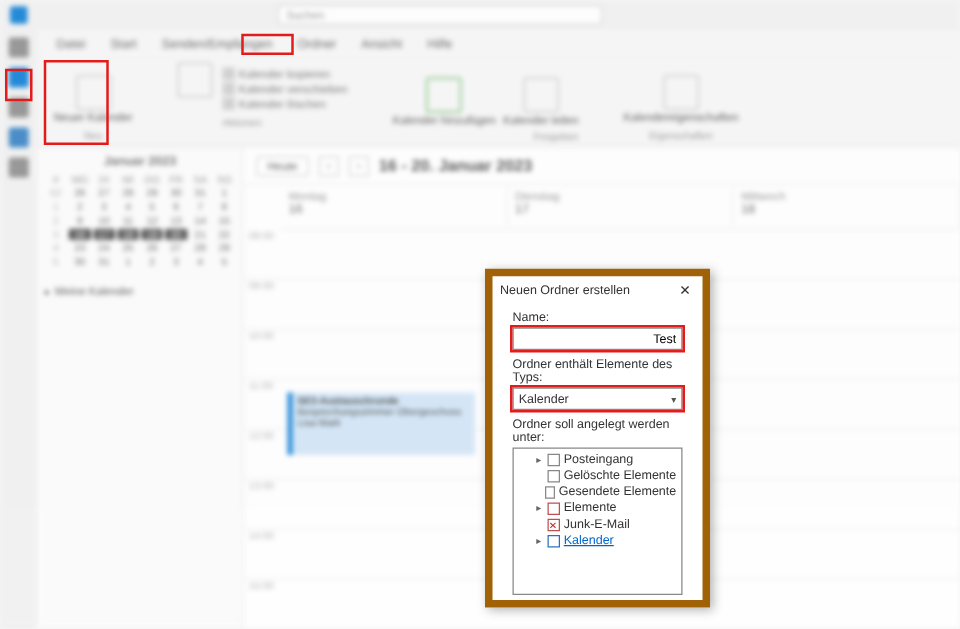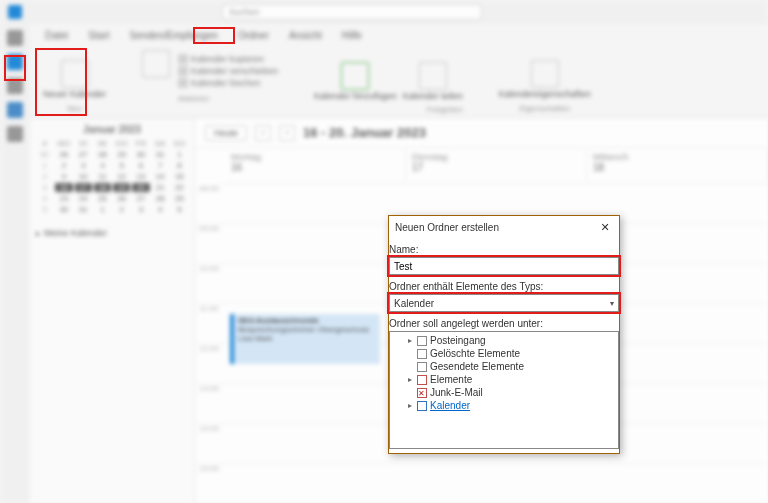--- a/index.html
+++ b/index.html
@@ -57,26 +57,26 @@
   .daycol { flex: 1; border-right: 1px solid #eee; padding: 4px 6px; font-size: 10px; color: #555; }
   .daycol .dname { font-size: 9px; color: #888; }
   .timegrid { position: absolute; left: 0; right: 0; top: 66px; bottom: 0; }
   .timerow { height: 40px; border-bottom: 1px solid #f0f0f0; font-size: 8px; color: #aaa; padding-left: 4px; }
   .event { position: absolute; left: 35px; top: 130px; width: 150px; height: 50px; border-left: 4px solid #0078d4; background: #cfe4f7; font-size: 8px; color: #333; padding: 2px 4px; overflow: hidden; }
 
   
   .redbox { position: absolute; border: 2px solid #e21b1b; pointer-events: none; z-index: 5; }
 
   
-  .dialog { position: absolute; left: 388px; top: 215px; width: 232px; background: #fff; border: 1px solid #a16207; box-shadow: 2px 2px 8px rgba(0,0,0,.3); z-index: 10; font-size: 10px; color: #333; }
+  .dialog { position: absolute; left: 388px; top: 215px; width: 180px; background: #fff; border: 6px solid #a16207; box-shadow: 2px 2px 8px rgba(0,0,0,.3); z-index: 10; font-size: 10px; color: #333; }
   .dlg-title { height: 22px; display: flex; align-items: center; justify-content: space-between; padding: 0 6px; font-size: 10px; }
   .dlg-close { width: 16px; height: 16px; display: flex; align-items: center; justify-content: center; font-size: 11px; }
-  .dlg-body { padding: 4px 0; }
+  .dlg-body { padding: 4px 16px; }
   .dlg-lbl { font-size: 10px; margin-top: 2px; margin-bottom: 2px; }
-  .dlg-input { width: 100%; height: 18px; border: 1px solid #888; font-size: 10px; padding: 0 4px; }
+  .dlg-input { width: 100%; height: 18px; border: 1px solid #888; font-size: 10px; padding: 0 4px; text-align: right; }
   .dlg-select { width: 100%; height: 18px; border: 1px solid #888; font-size: 10px; padding: 0 4px; display: flex; align-items: center; justify-content: space-between; }
   .dlg-tree { width: 100%; height: 118px; border: 1px solid #888; overflow: auto; background: #fff; font-size: 10px; padding: 2px; }
   .tnode { display: flex; align-items: center; gap: 3px; padding: 0 2px; line-height: 13px; white-space: nowrap; }
   .tnode .tw { display: inline-block; width: 8px; text-align: center; color: #666; font-size: 8px; }
   .tnode .ti { width: 10px; height: 10px; display: inline-block; }
   .ti.inbox { background: #fff; border: 1px solid #888; }
   .ti.draft { background: #fff; border: 1px solid #888; }
   .ti.sent { background: #fff; border: 1px solid #888; }
   .ti.trash { background: #fff; border: 1px solid #888; }
   .ti.archive { background: #d4c088; border: 1px solid #a08040; }

